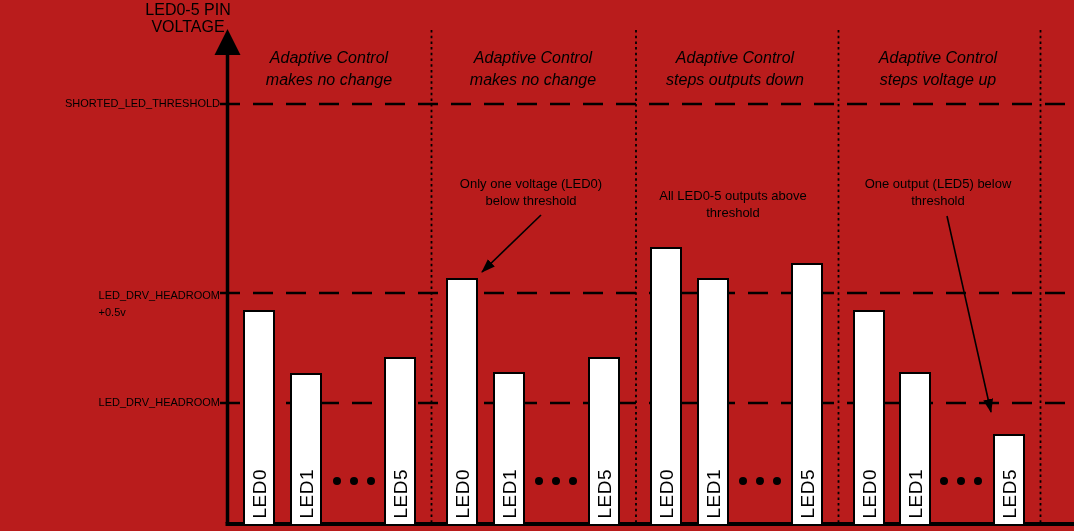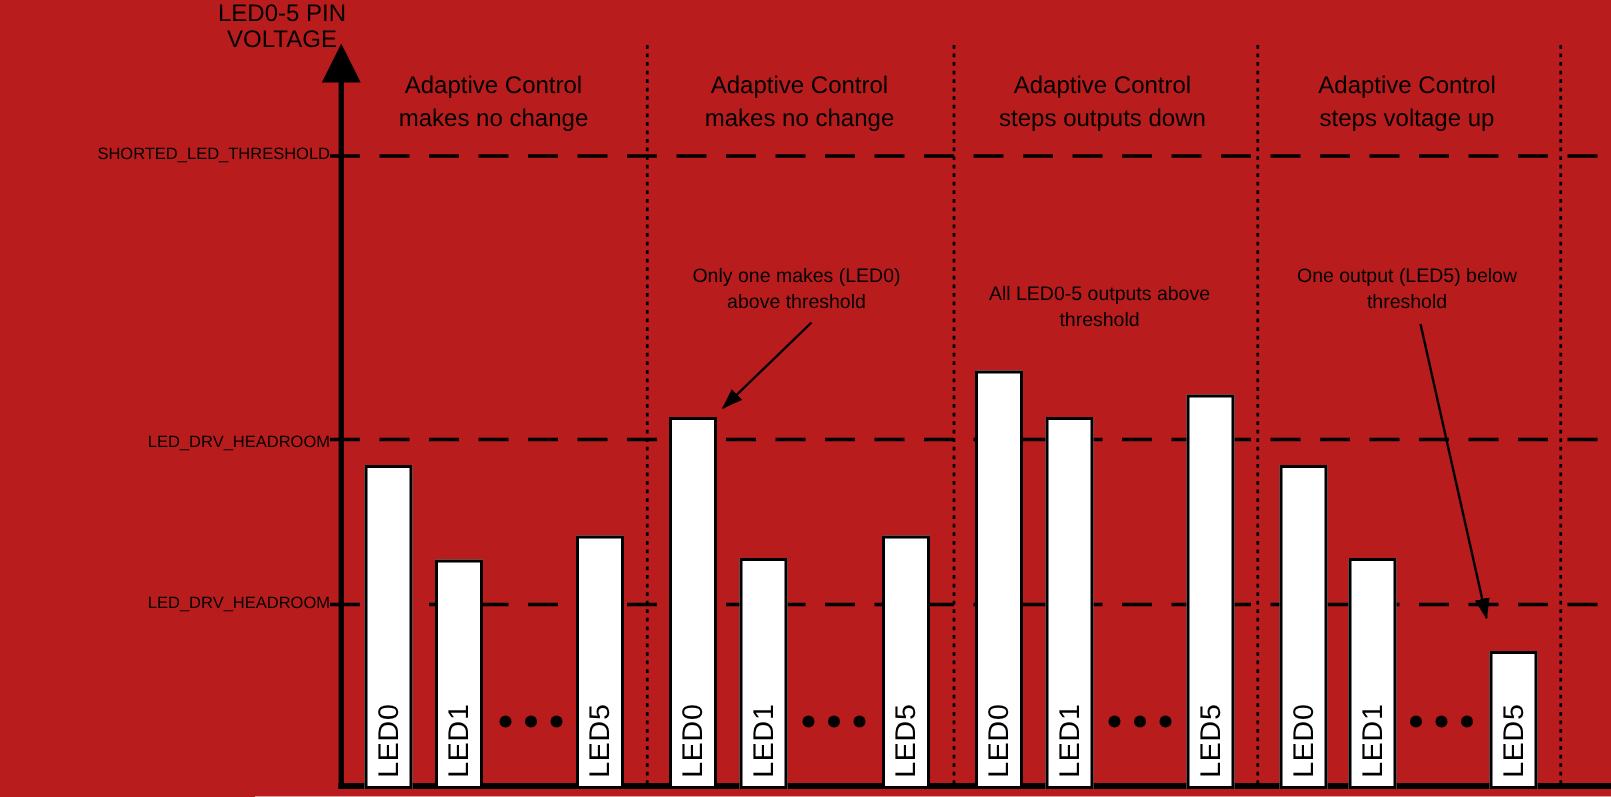--- a/index.html
+++ b/index.html
@@ -21,21 +21,21 @@
   .ytitle{
     position:absolute;transform:translateX(-50%);text-align:center;
     font-size:16px;line-height:17px;white-space:nowrap;z-index:4;
   }
   .thr{
     position:absolute;right:854px;text-align:left;
     font-size:11px;line-height:17px;white-space:nowrap;z-index:4;
   }
   .sec-header{
     position:absolute;transform:translateX(-50%);text-align:center;
-    font-size:16px;line-height:22px;white-space:nowrap;z-index:4;
+    font-size:16px;line-height:22px;white-space:nowrap;z-index:4;font-style:italic;
   }
   .annotation{
     position:absolute;transform:translateX(-50%);text-align:center;
     font-size:13px;line-height:17px;white-space:nowrap;z-index:4;
   }
 </style>
 </head>
 <body>
 
 <div class="canvas" id="canvas">
@@ -68,20 +68,21 @@
   <div class="ytitle" id="ytitle" style="left: 188px; top: 1px;">
     <div>LED0-5 PIN</div>
     <div>VOLTAGE</div>
   </div>
 
   <div class="thr" style="top: 95px;">
     <div>SHORTED_LED_THRESHOLD</div>
   </div>
   <div class="thr" style="top: 287px;">
     <div>LED_DRV_HEADROOM</div>
+    <div>+0.5v</div>
   </div>
   <div class="thr" style="top: 394px;">
     <div>LED_DRV_HEADROOM</div>
   </div>
 
   <div class="sec-header" style="left: 329px; top: 47px;">
     <div>Adaptive Control</div>
     <div>makes no change</div>
   </div>
   <div class="sec-header" style="left: 533px; top: 47px;">
@@ -91,22 +92,22 @@
   <div class="sec-header" style="left: 735px; top: 47px;">
     <div>Adaptive Control</div>
     <div>steps outputs down</div>
   </div>
   <div class="sec-header" style="left: 938px; top: 47px;">
     <div>Adaptive Control</div>
     <div>steps voltage up</div>
   </div>
 
   <div class="annotation" style="left: 531px; top: 175px;">
-    <div>Only one makes (LED0)</div>
-    <div>above threshold</div>
+    <div>Only one voltage (LED0)</div>
+    <div>below threshold</div>
   </div>
   <div class="annotation" style="left: 733px; top: 175px; margin-top: 12px;">
     <div>All LED0-5 outputs above</div>
     <div>threshold</div>
   </div>
   <div class="annotation" style="left: 938px; top: 175px;">
     <div>One output (LED5) below</div>
     <div>threshold</div>
   </div>
 

